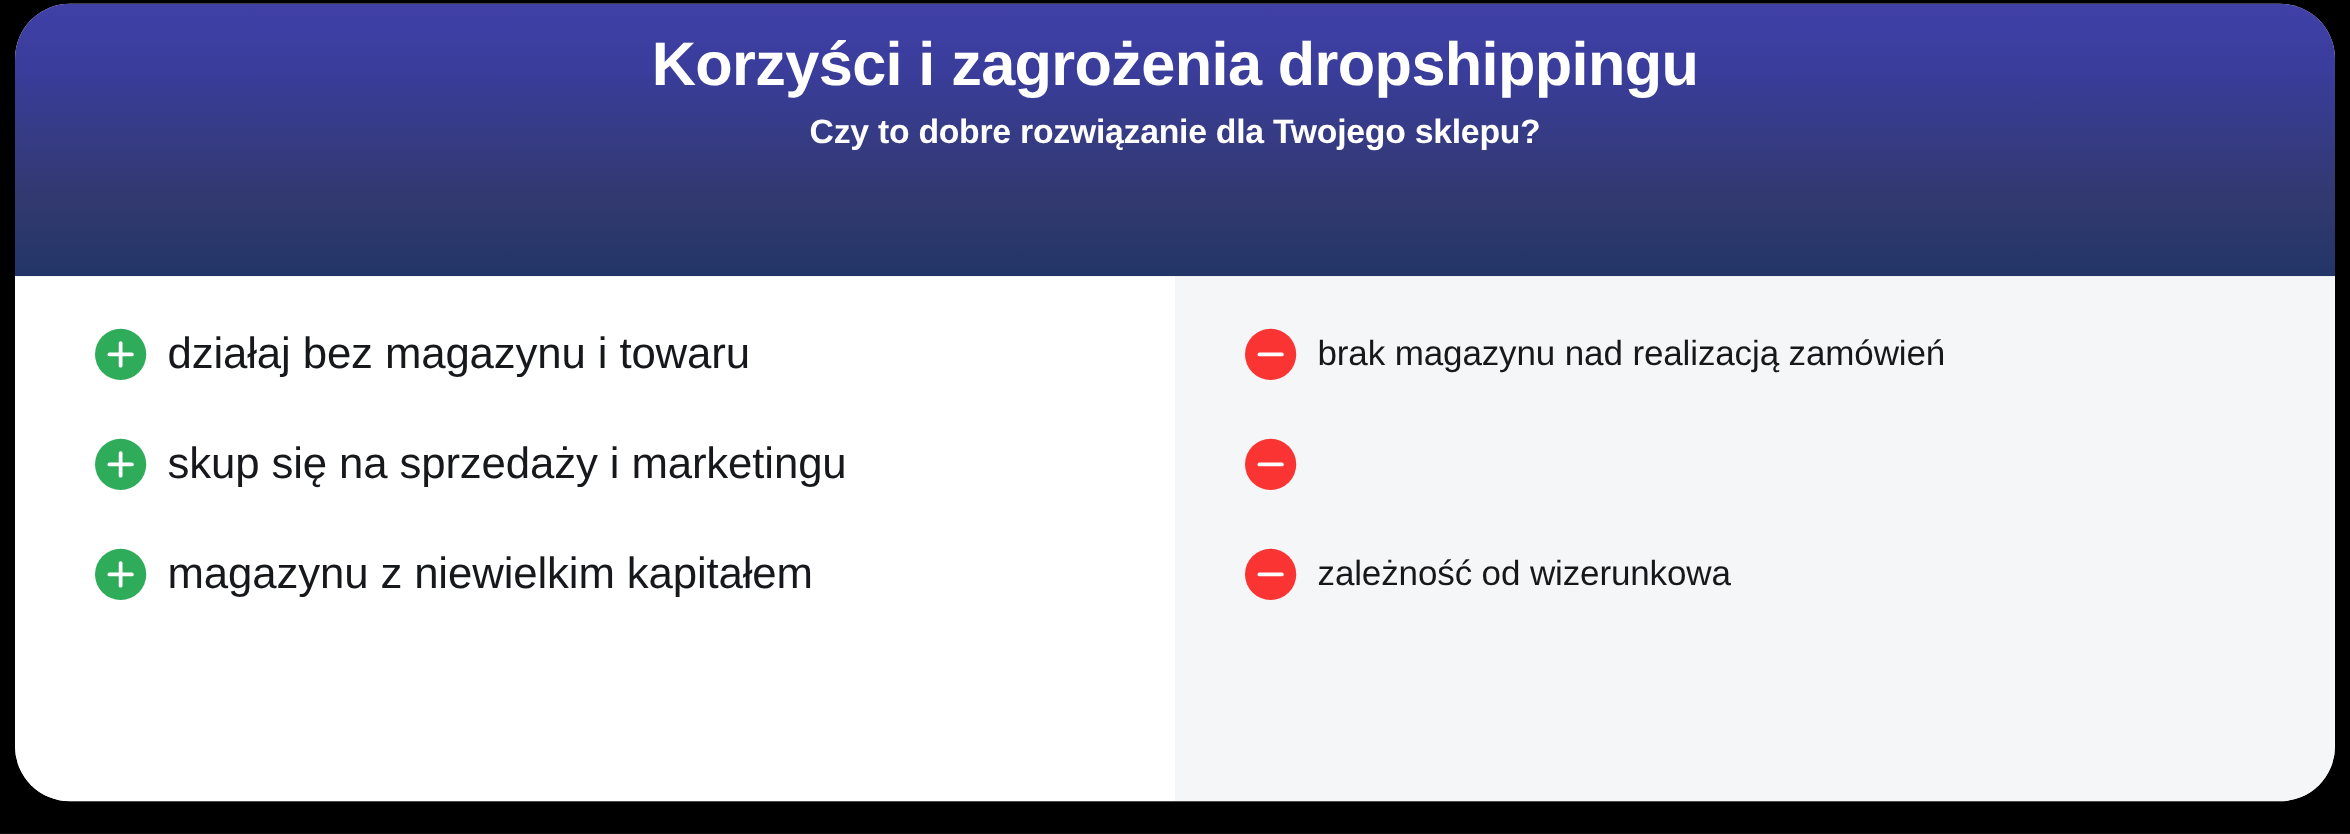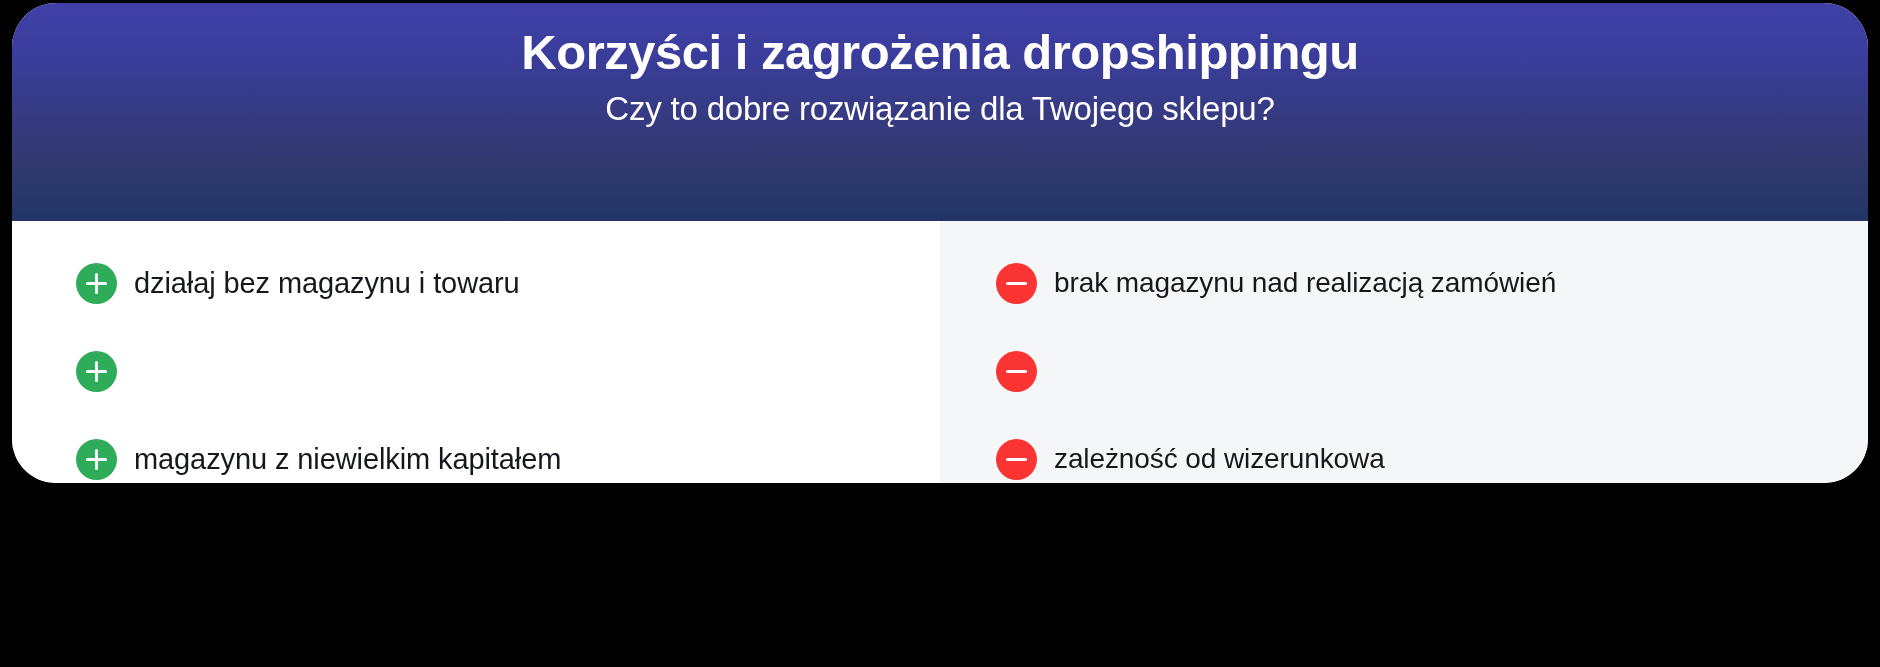--- a/index.html
+++ b/index.html
@@ -5,21 +5,21 @@
   * { margin:0; padding:0; box-sizing:border-box; }
   html, body {
     width:1880px; height:667px;
     background:#000000;
     font-family:"Liberation Sans", sans-serif;
     overflow:hidden;
   }
   #card {
     position:absolute;
     left:12px; top:3px;
-    width:1856px; height:480px;
+    width:1856px; height:638px;
     border-radius:44px;
     overflow:hidden;
     background:#ffffff;
     display:flex;
     flex-direction:column;
   }
   #header {
     height:218px;
     flex:0 0 218px;
     background:linear-gradient(180deg,#4040a8 0%,#3a3d9b 24%,#32396f 72%,#223566 100%);
@@ -32,22 +32,22 @@
   }
   #title {
     font-size:49px;
     font-weight:700;
     letter-spacing:-0.5px;
     line-height:1.12;
     text-align:center;
     white-space:nowrap;
   }
   #subtitle {
-    font-size:33px;
-    font-weight:400;
+    font-size:27px;
+    font-weight:700;
     letter-spacing:-0.2px;
     line-height:1.15;
     text-align:right;
     margin-top:10px;
     white-space:nowrap;
   }
   #body {
     flex:1 1 auto;
     display:flex;
     align-items:stretch;
@@ -77,21 +77,21 @@
   .badge.plus { background:#2eac5a; }
   .badge.minus { background:#fa3333; }
   .badge .h, .badge .v {
     position:absolute;
     background:#ffffff;
     border-radius:1.5px;
   }
   .badge .h { left:10px; right:10px; top:19px; height:3.4px; }
   .badge .v { top:10px; bottom:10px; left:18.8px; width:3.4px; }
   .row-label {
-    font-size:29px;
+    font-size:35px;
     font-weight:400;
     color:#16181c;
     letter-spacing:-0.1px;
     white-space:nowrap;
   }
   #col-cons .row-label { font-size:28px; }
 </style>
 </head>
 <body>
 
@@ -112,20 +112,21 @@
             <i class="v"></i>
           </span>
         <span class="row-label">działaj bez magazynu i towaru</span>
       </div>
 
       <div class="row">
         <span class="badge plus">
             <i class="h"></i>
             <i class="v"></i>
           </span>
+        <span class="row-label">skup się na sprzedaży i marketingu</span>
       </div>
 
 
       <div class="row">
         <span class="badge plus">
             <i class="h"></i>
             <i class="v"></i>
           </span>
         <span class="row-label">magazynu z niewielkim kapitałem</span>
       </div>

